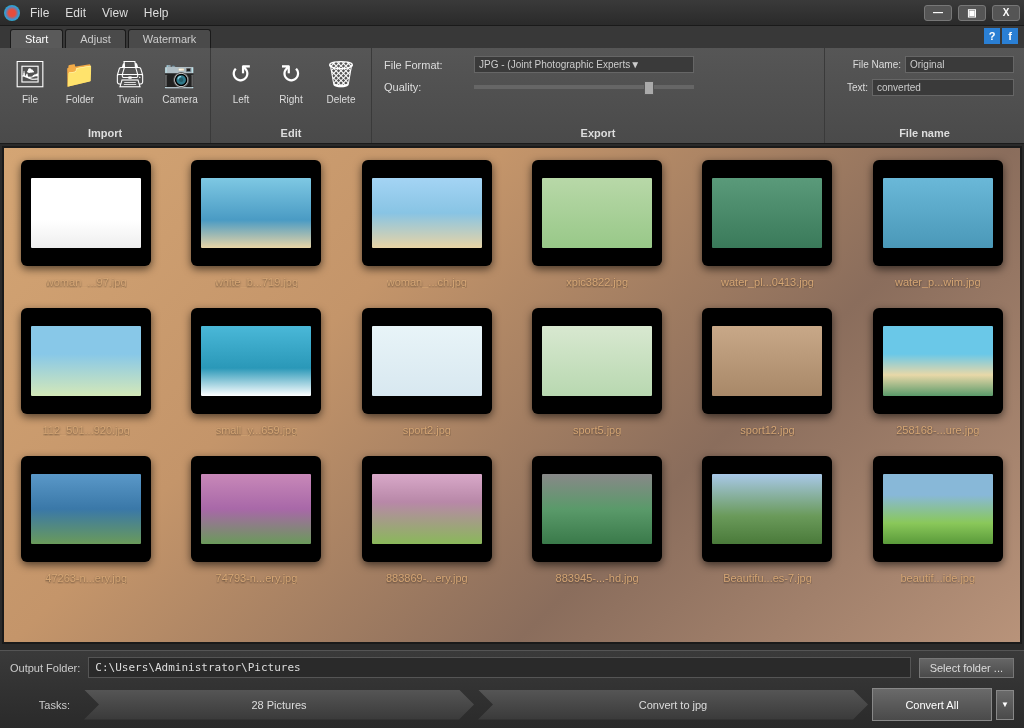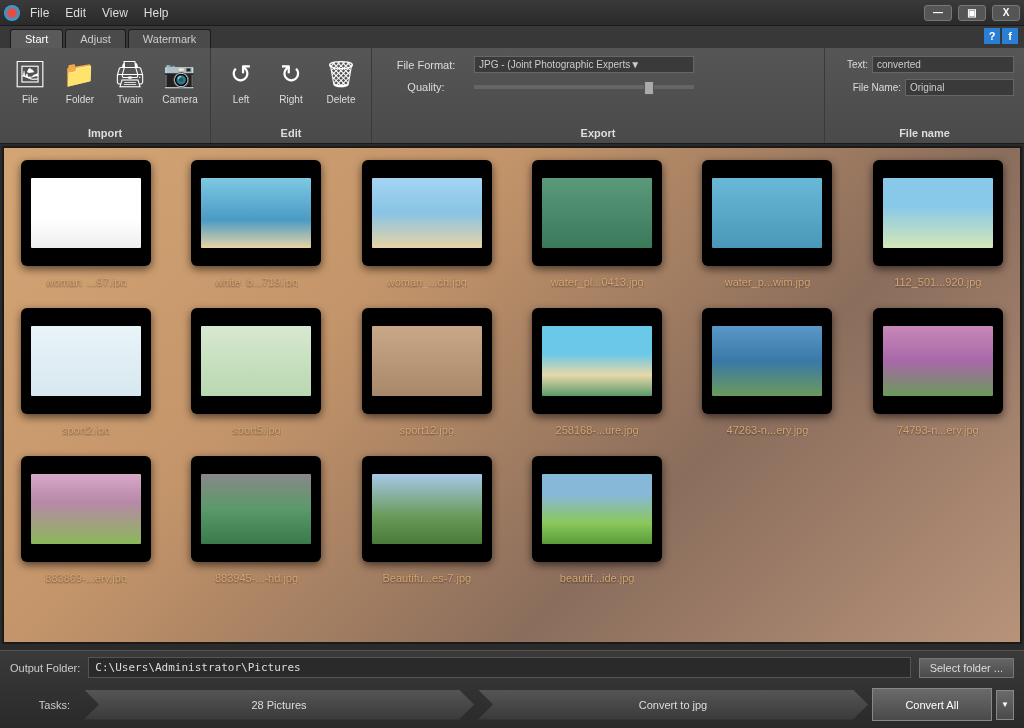--- a/index.html
+++ b/index.html
@@ -21,21 +21,21 @@
 .ribbon { height: 96px; background: linear-gradient(#565656, #4a4a4a); border-bottom: 1px solid #1a1a1a; display: flex; }
 .ribbon-group { padding: 6px 10px 2px; border-right: 1px solid #3a3a3a; display: flex; flex-direction: column; }
 .ribbon-buttons { display: flex; gap: 10px; flex: 1; }
 .ribbon-btn { display: flex; flex-direction: column; align-items: center; cursor: pointer; padding: 2px; }
 .ribbon-btn .icon { width: 36px; height: 36px; display: flex; align-items: center; justify-content: center; font-size: 26px; color: #fff; }
 .ribbon-btn .label { font-size: 10px; color: #ddd; margin-top: 2px; }
 .ribbon-group-label { text-align: center; font-size: 11px; color: #ddd; font-weight: bold; padding: 2px 0; }
 
 .export-group { flex: 1; padding: 8px 12px 2px; display: flex; flex-direction: column; }
 .export-row { display: flex; align-items: center; margin-bottom: 8px; }
-.export-label { width: 90px; text-align: center; font-size: 11px; color: #ddd; padding-right: 6px; }
+.export-label { width: 90px; text-align: left; font-size: 11px; color: #ddd; padding-right: 6px; }
 .select-box { flex: 1; background: #3a3a3a; border: 1px solid #666; padding: 2px 4px; font-size: 10px; color: #ccc; display: flex; align-items: center; justify-content: flex-start; max-width: 220px; }
 .slider { flex: 1; height: 4px; background: #666; position: relative; max-width: 220px; }
 .slider::after { content: ""; position: absolute; right: 40px; top: -4px; width: 8px; height: 12px; background: #aaa; border: 1px solid #555; }
 
 .filename-group { width: 200px; padding: 8px 10px 2px; border-left: 1px solid #3a3a3a; display: flex; flex-direction: column; }
 .fn-row { display: flex; align-items: center; margin-bottom: 6px; }
 .fn-label { width: 70px; text-align: right; font-size: 10px; color: #ddd; padding-right: 4px; }
 .fn-input { flex: 1; background: #3a3a3a; border: 1px solid #666; padding: 2px 4px; font-size: 10px; color: #ccc; }
 
 .gallery { height: 498px; background: linear-gradient(135deg, #d4a574, #c4956a, #8a6d5c, #b8937a); padding: 4px; overflow: hidden; border: 2px solid #1a1a1a; margin: 2px; }
@@ -157,27 +157,27 @@
     <div class="export-row">
       <div class="export-label">Quality:</div>
       <div class="slider"></div>
     </div>
     <div style="flex:1"></div>
     <div class="ribbon-group-label">Export</div>
   </div>
 
   <div class="filename-group">
     <div class="fn-row">
+      <div class="fn-label">File Name:</div>
+      <div class="fn-input">Original</div>
+    </div>
+    <div class="fn-row">
       <div class="fn-label">Text:</div>
       <input class="fn-input" value="converted" style="">
     </div>
-    <div class="fn-row">
-      <div class="fn-label">File Name:</div>
-      <div class="fn-input">Original</div>
-    </div>
     <div style="flex:1"></div>
     <div class="ribbon-group-label">File name</div>
   </div>
 </div>
 
 <div class="gallery">
   <div class="gallery-inner" id="gallery-inner">
       <div class="thumb-wrap">
         <div class="thumb">
           <div class="thumb-img g1"></div>
@@ -191,35 +191,47 @@
         <div class="thumb-label">white_b...719.jpg</div>
       </div>
       <div class="thumb-wrap">
         <div class="thumb">
           <div class="thumb-img g3"></div>
         </div>
         <div class="thumb-label">woman_...ch.jpg</div>
       </div>
       <div class="thumb-wrap">
         <div class="thumb">
+          <div class="thumb-img g4"></div>
+        </div>
+        <div class="thumb-label">xpic3822.jpg</div>
+      </div>
+      <div class="thumb-wrap">
+        <div class="thumb">
           <div class="thumb-img g5"></div>
         </div>
         <div class="thumb-label">water_pl...0413.jpg</div>
       </div>
       <div class="thumb-wrap">
         <div class="thumb">
           <div class="thumb-img g6"></div>
         </div>
         <div class="thumb-label">water_p...wim.jpg</div>
       </div>
       <div class="thumb-wrap">
         <div class="thumb">
           <div class="thumb-img g7"></div>
         </div>
         <div class="thumb-label">112_501...920.jpg</div>
+      </div>
+      <div class="thumb-wrap">
+        <div class="thumb">
+          <div class="thumb-img g8"></div>
+        </div>
+        <div class="thumb-label">small_y...659.jpg</div>
       </div>
       <div class="thumb-wrap">
         <div class="thumb">
           <div class="thumb-img g9"></div>
         </div>
         <div class="thumb-label">sport2.jpg</div>
       </div>
       <div class="thumb-wrap">
         <div class="thumb">
           <div class="thumb-img g10"></div>

